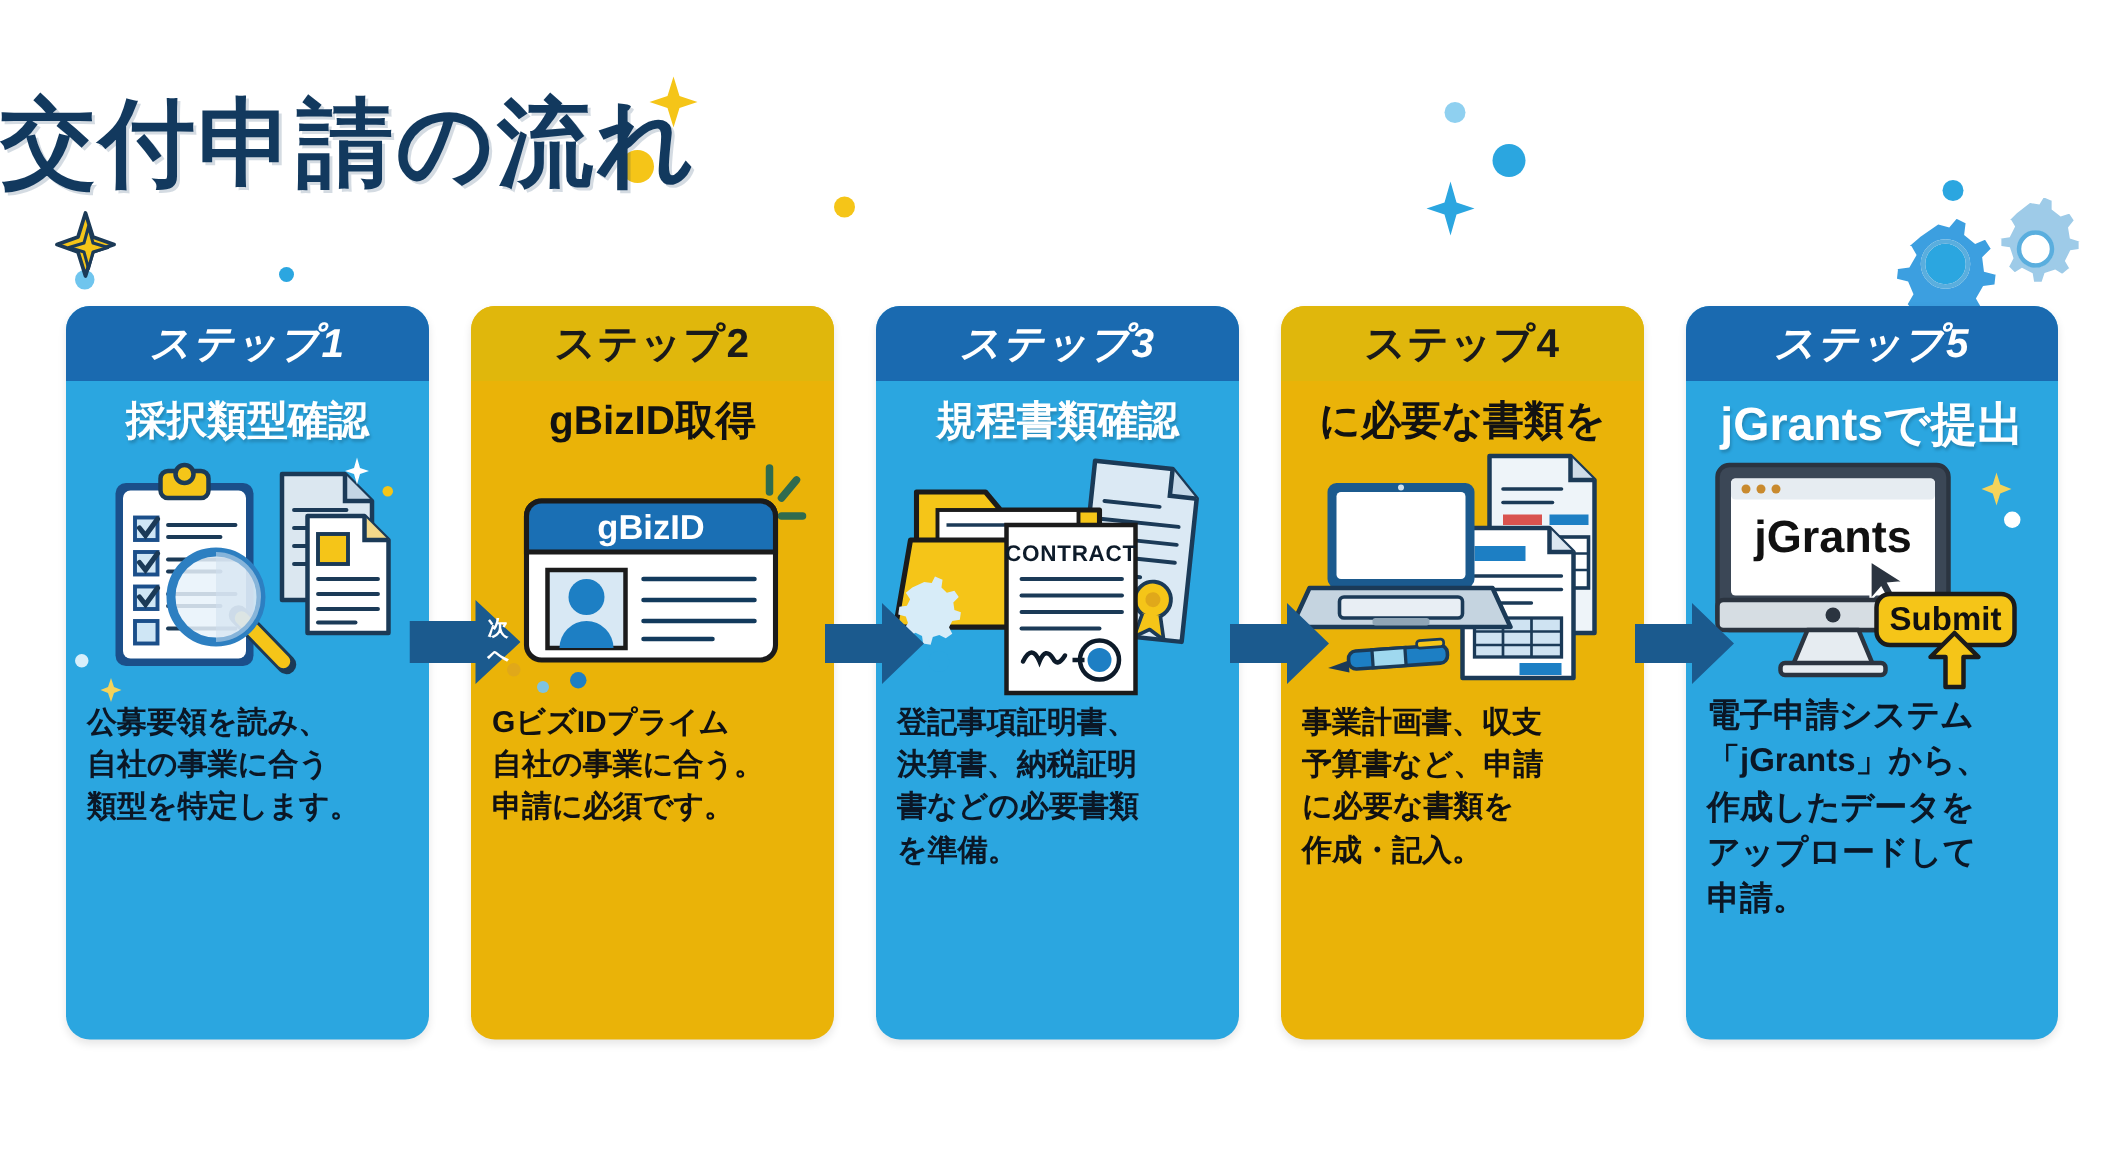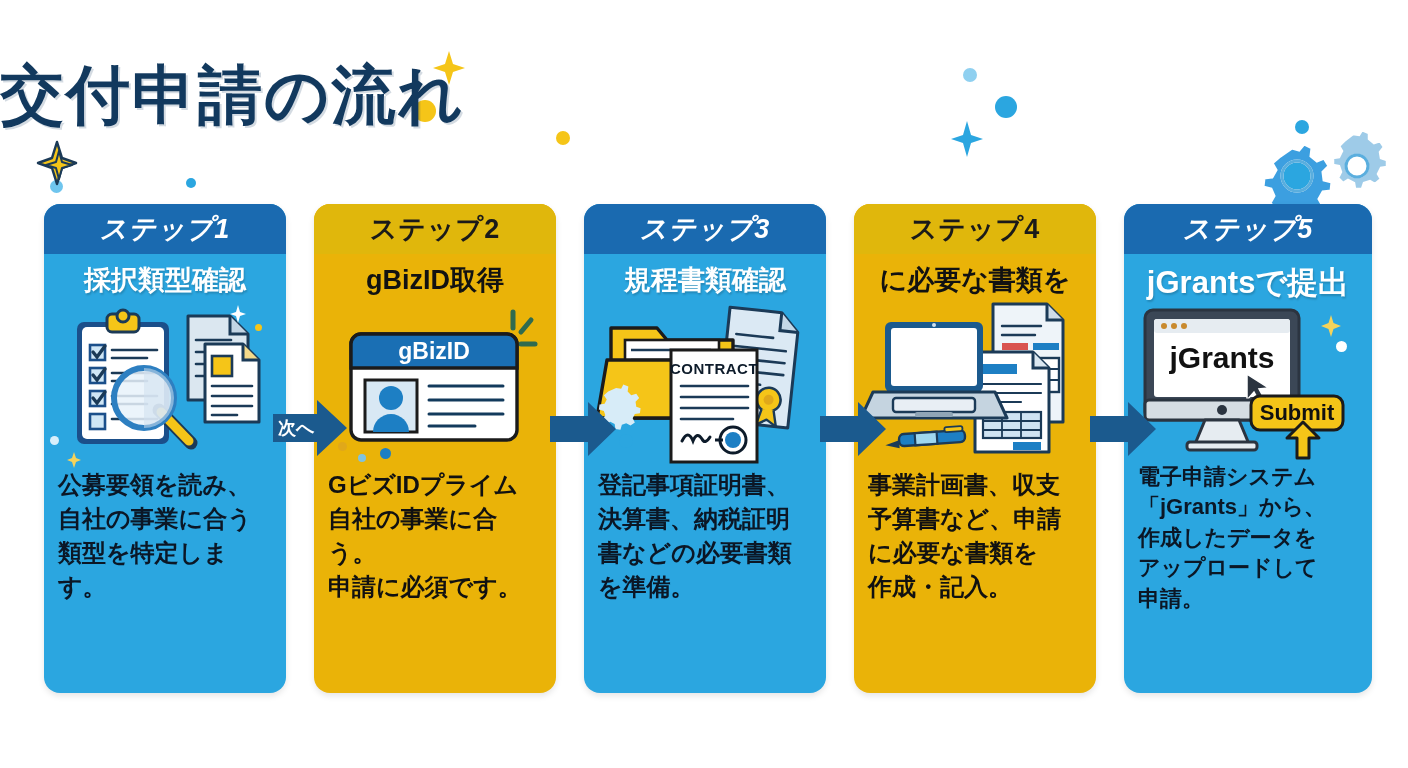--- a/index.html
+++ b/index.html
@@ -49,38 +49,38 @@
   .blue .card-title   { color: #ffffff; text-shadow: 1px 2px 2px rgba(0,0,0,0.18); }
   .yellow .card-title { color: #121212; }
 
   .card-icon {
     height: 172px; width: 100%;
     display: flex; align-items: center; justify-content: center;
     position: relative;
   }
   .card-body {
     padding: 0 14px; text-align: left;
-    font-size: 24px; font-weight: bold; line-height: 1.42;
+    font-size: 20px; font-weight: bold; line-height: 1.42;
     color: #0d1b2a;
     white-space: pre-line;
   }
   .blue .card-body { color: #0b1726; }
   .yellow .card-body { color: #111111; }
 
   
   .arrow {
     position: absolute; top: 400px;
     width: 74px; height: 56px;
     display: flex; align-items: center; justify-content: flex-start;
   }
   .arrow svg { position: absolute; left: 0; top: 0; }
   .arrow .lbl {
     position: relative; z-index: 2;
-    font-size: 18px; font-weight: bold; color: #fff;
-    padding-left: 5px; letter-spacing: 0px;
+    font-size: 14px; font-weight: bold; color: #fff;
+    padding-left: 21px; letter-spacing: 0px; margin-left: 31px;
   }
 
   
   .gears { position: absolute; right: 8px; top: 128px; width: 160px; height: 96px; }
 </style>
 </head>
 <body>
 
 <div id="stage">
 

